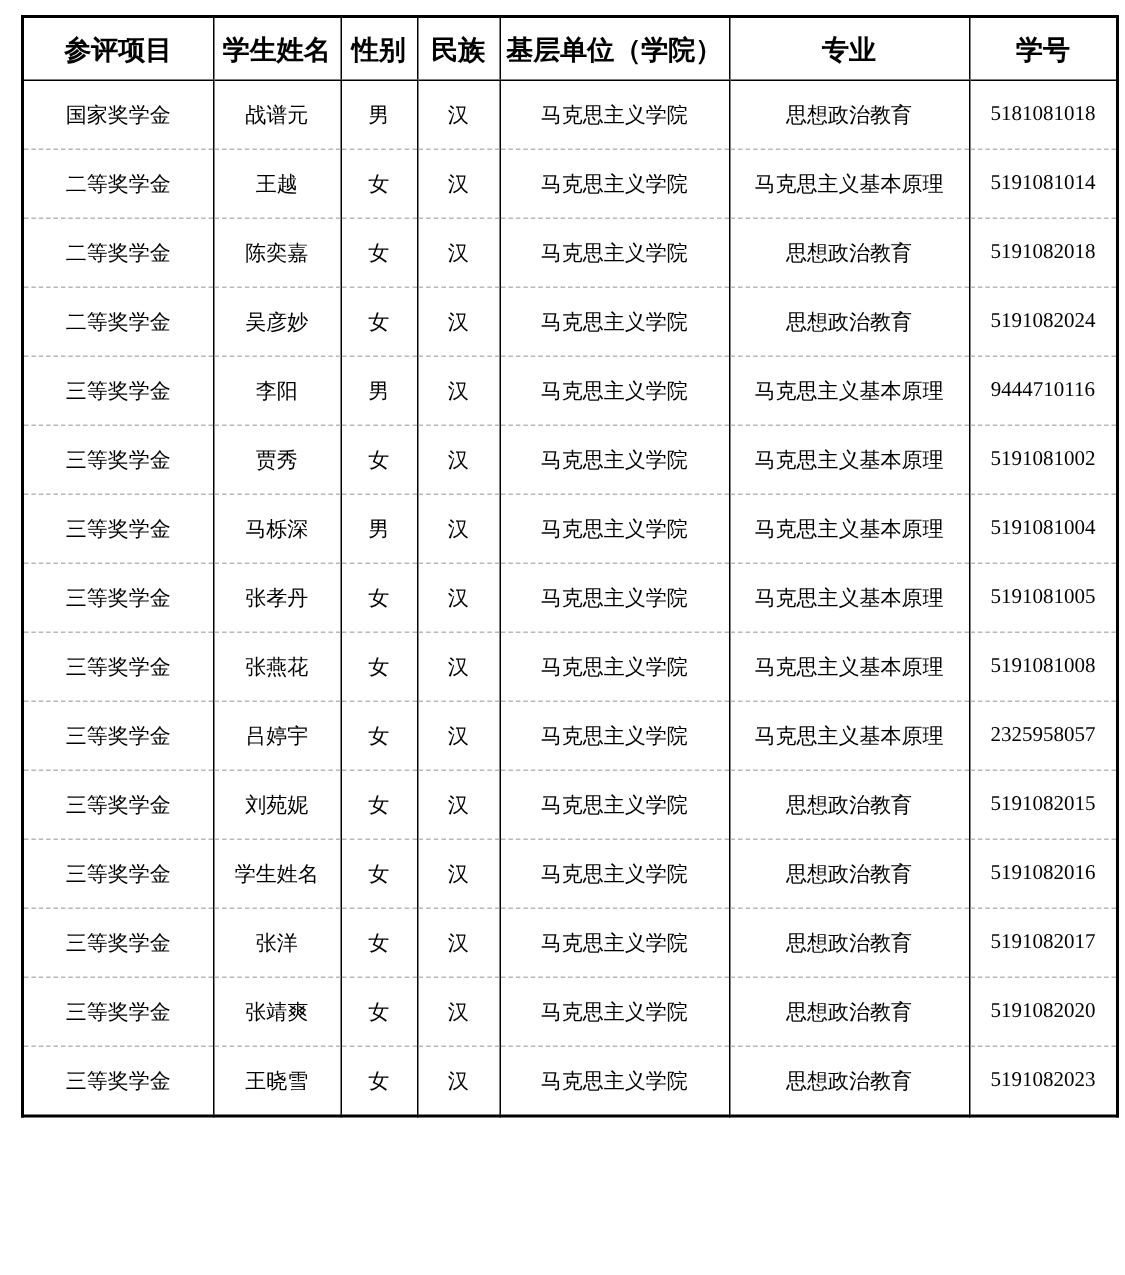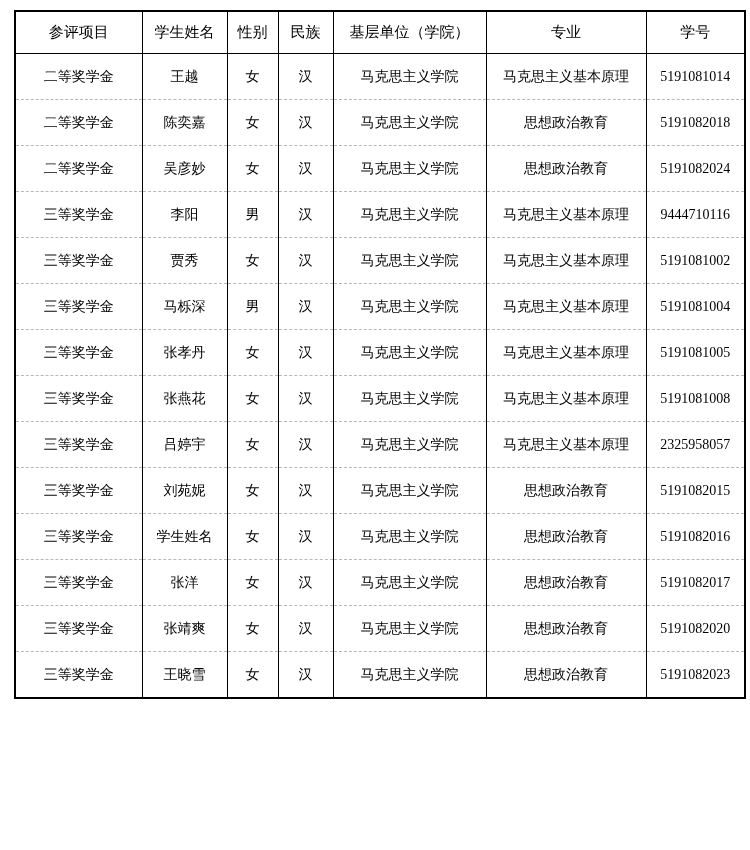--- a/index.html
+++ b/index.html
@@ -42,22 +42,22 @@
     padding: 0 2px;
     overflow: hidden;
     white-space: nowrap;
   }
   table.roster th:first-child,
   table.roster td:first-child {
     border-left: none;
   }
   table.roster thead th {
     height: 41px;
-    font-size: 15px;
-    font-weight: normal;
+    font-size: 18px;
+    font-weight: bold;
     border-bottom: 1px solid #000000;
   }
   table.roster tbody td {
     height: 45px;
     font-size: 14px;
     font-weight: normal;
   }
   table.roster tbody tr + tr td {
     border-top: 1px dashed #b8b8b8;
   }
@@ -82,20 +82,29 @@
           <th>学生姓名</th>
           <th>性别</th>
           <th>民族</th>
           <th>基层单位（学院）</th>
           <th>专业</th>
           <th>学号</th>
         </tr>
     </thead>
     <tbody>
         <tr>
+          <td>国家奖学金</td>
+          <td>战谱元</td>
+          <td>男</td>
+          <td>汉</td>
+          <td>马克思主义学院</td>
+          <td>思想政治教育</td>
+          <td>5181081018</td>
+        </tr>
+        <tr>
           <td>二等奖学金</td>
           <td>王越</td>
           <td>女</td>
           <td>汉</td>
           <td>马克思主义学院</td>
           <td>马克思主义基本原理</td>
           <td>5191081014</td>
         </tr>
         <tr>
           <td>二等奖学金</td>

